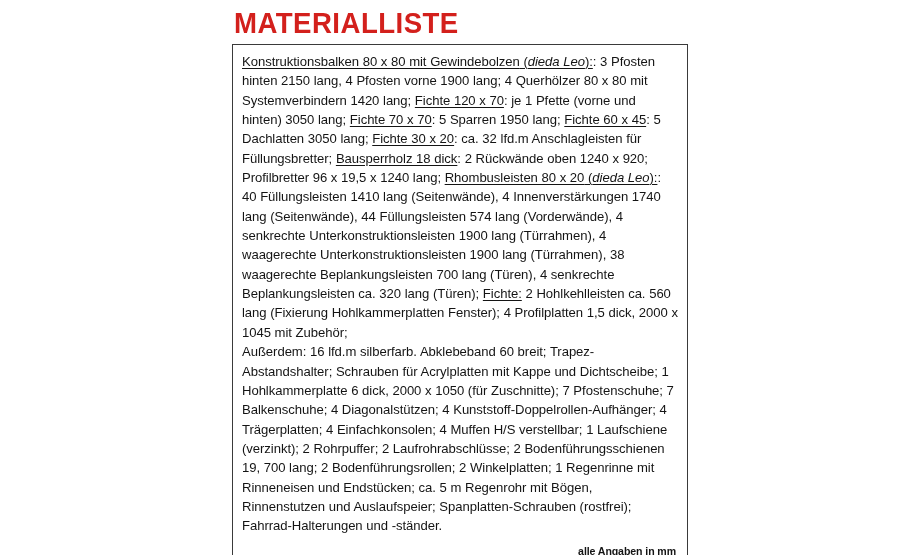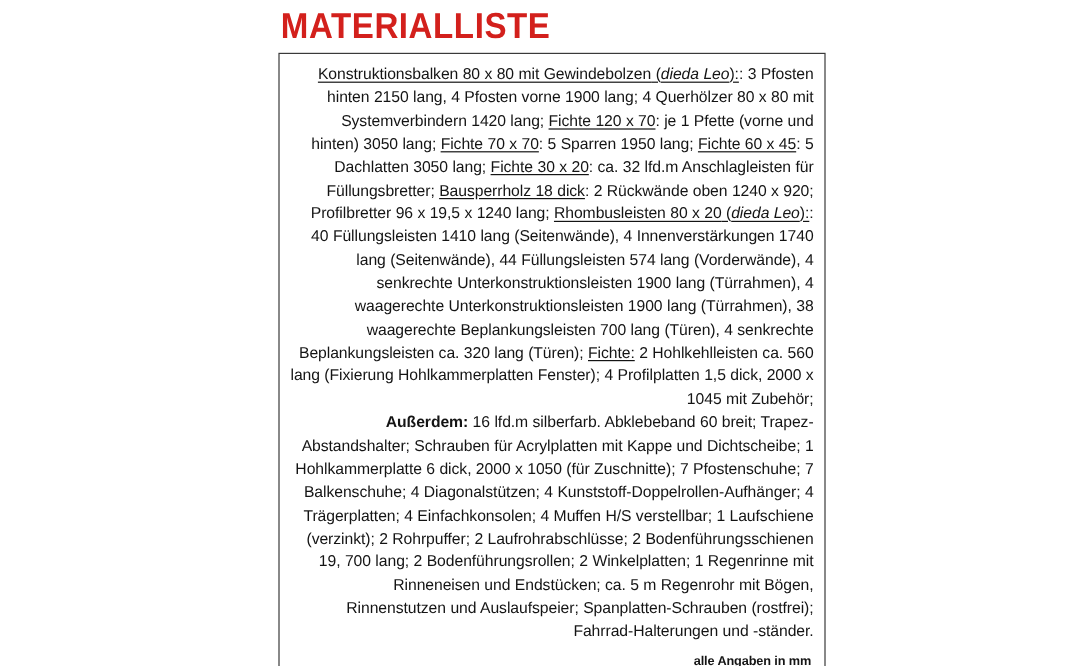--- a/index.html
+++ b/index.html
@@ -40,32 +40,32 @@
     border: 1.5px solid #3a3a3a;
     box-sizing: border-box;
     padding: 7px 9px 5px 9px;
     background: #ffffff;
   }
 
   .body-text {
     font-size: 13.1px;
     line-height: 19.35px;
     color: #141414;
-    text-align: right;
+    text-align: left;
     letter-spacing: -0.05px;
     word-spacing: 0.1px;
   }
 
   .body-text p {
     margin: 0;
   }
 
   .u { text-decoration: underline; text-underline-offset: 1.5px; }
   .it { font-style: italic; }
-  .b  { font-weight: bold; }
+  .b  { font-weight: normal; }
 
   .note {
     text-align: right;
     font-size: 10.6px;
     font-weight: bold;
     color: #141414;
     margin-top: 9px;
     margin-right: 2px;
     letter-spacing: -0.1px;
   }

